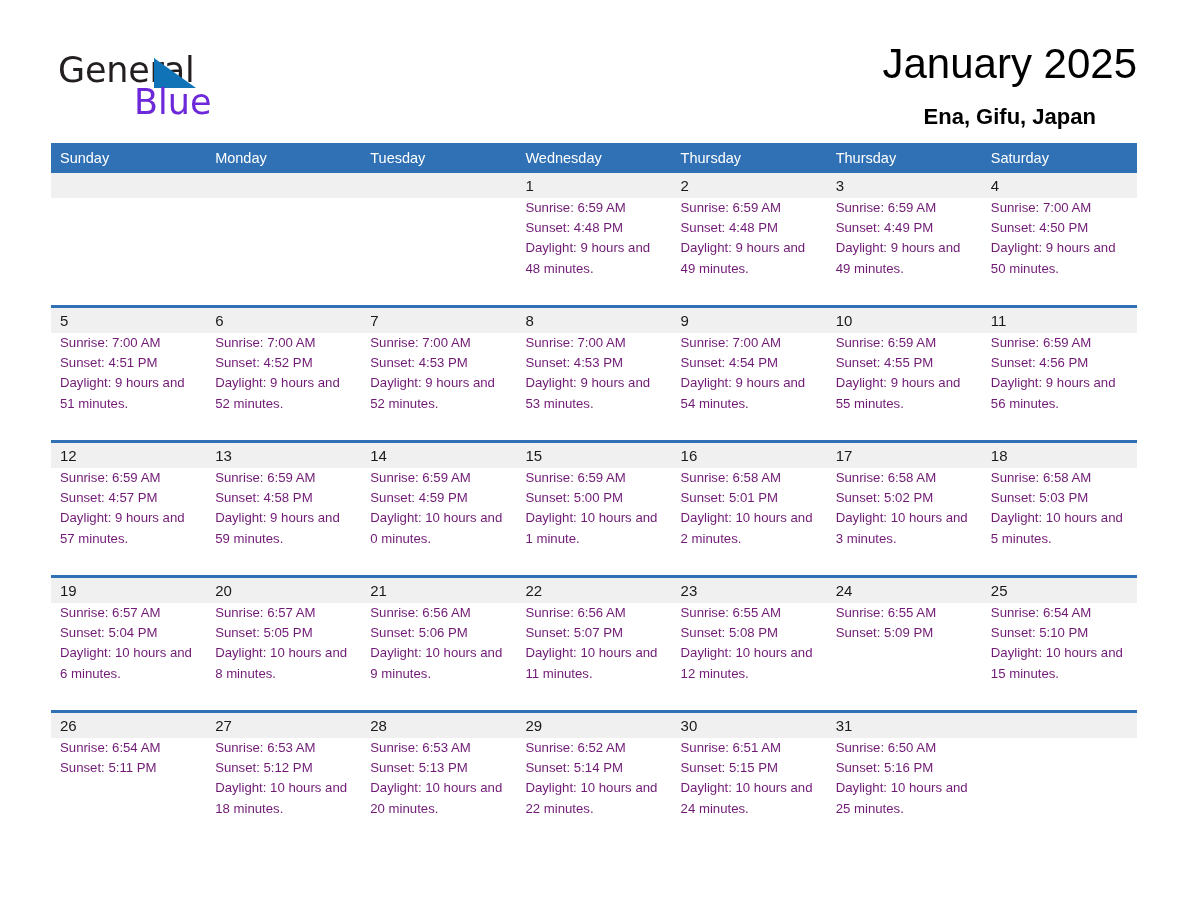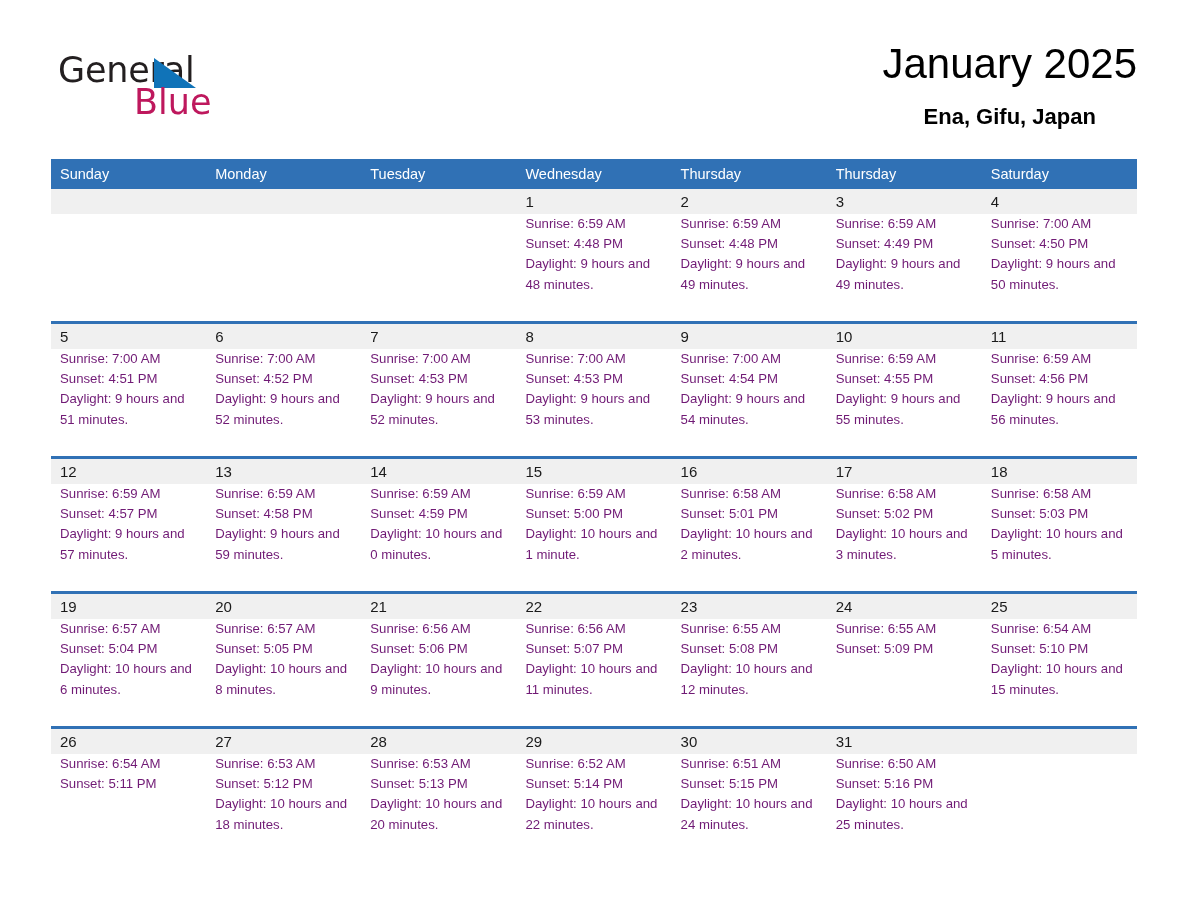--- a/index.html
+++ b/index.html
@@ -53,21 +53,21 @@
     top: 8px;
     width: 42px;
     height: 30px;
   }
   .logo-blue {
     position: absolute;
     left: 76px;
     top: 32px;
     font-size: 35px;
     line-height: 40px;
-    color: #be185d;
+    color: #6d28d9;
     font-family: "DejaVu Sans", sans-serif;
     font-weight: 400;
   }
 
   .title-block {
     position: absolute;
     right: 0;
     top: 0;
     text-align: center;
   }
@@ -84,21 +84,21 @@
     font-weight: 700;
     color: #000000;
     margin-top: 12px;
     white-space: nowrap;
   }
 
   
   .calendar {
     position: absolute;
     left: 51px;
-    top: 159px;
+    top: 143px;
     width: 1086px;
   }
   .cal-head {
     display: flex;
     background: #3071b5;
     height: 30px;
   }
   .cal-head .hcell {
     flex: 1 1 0;
     min-width: 0;

